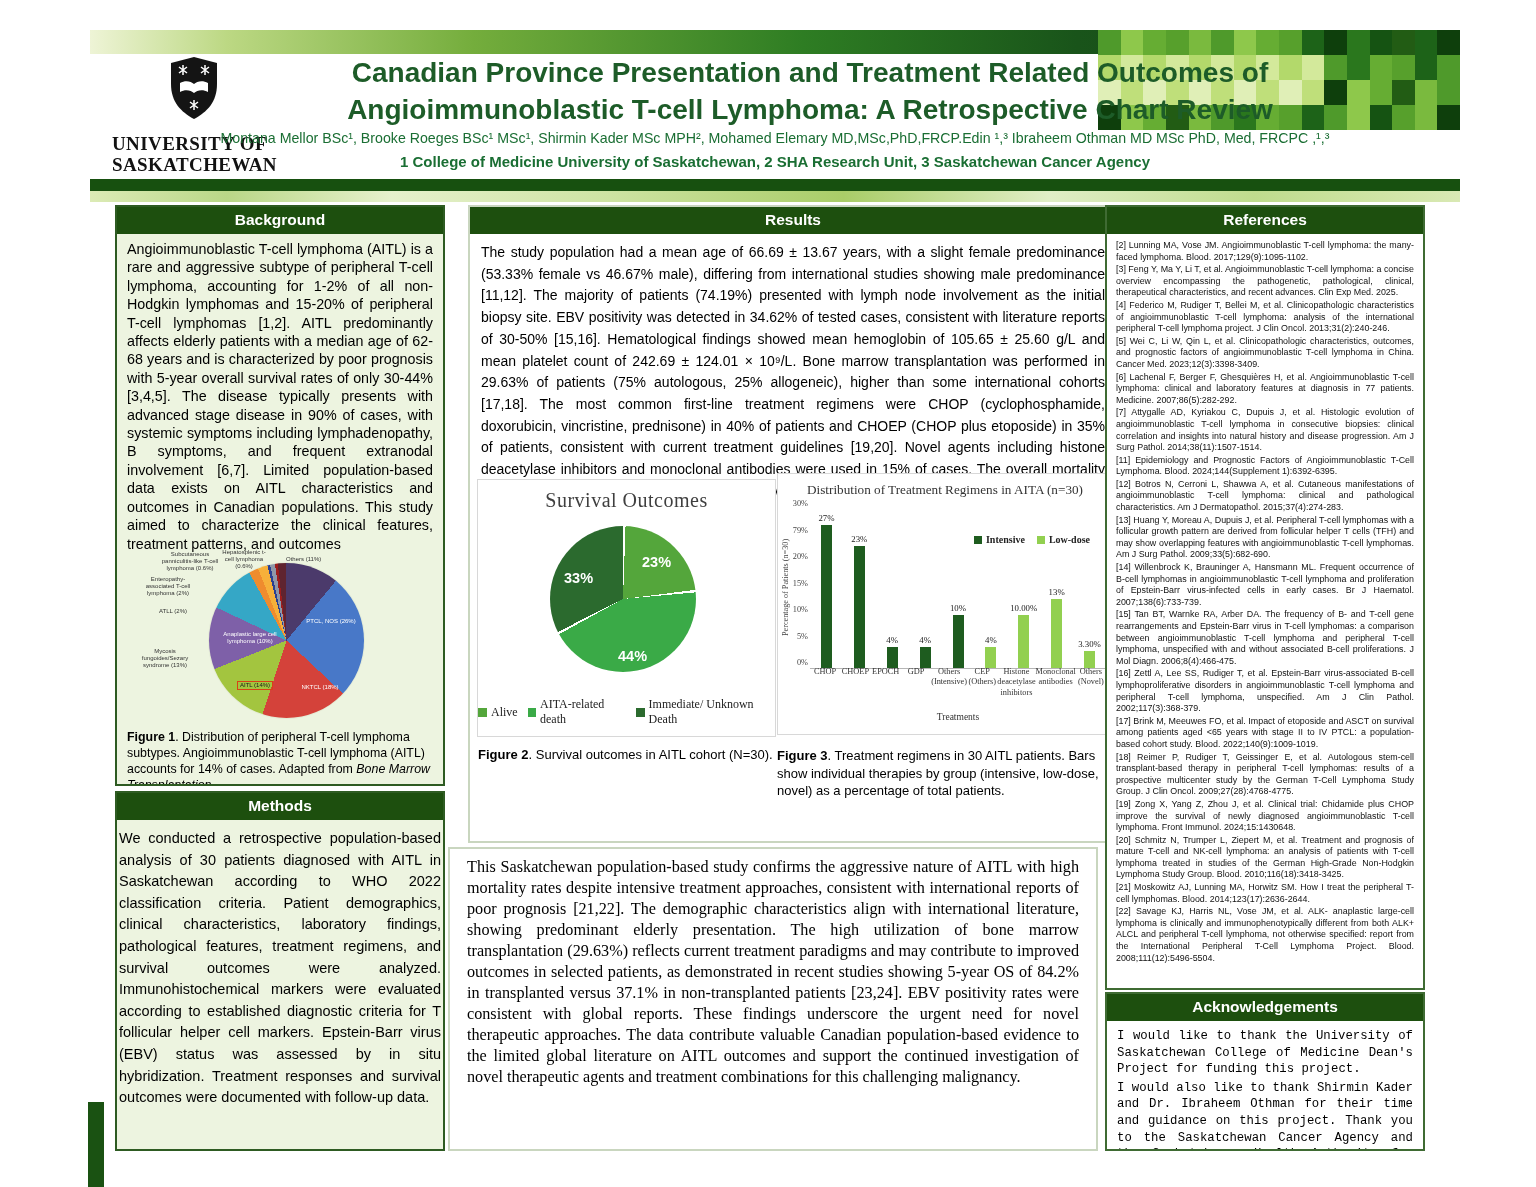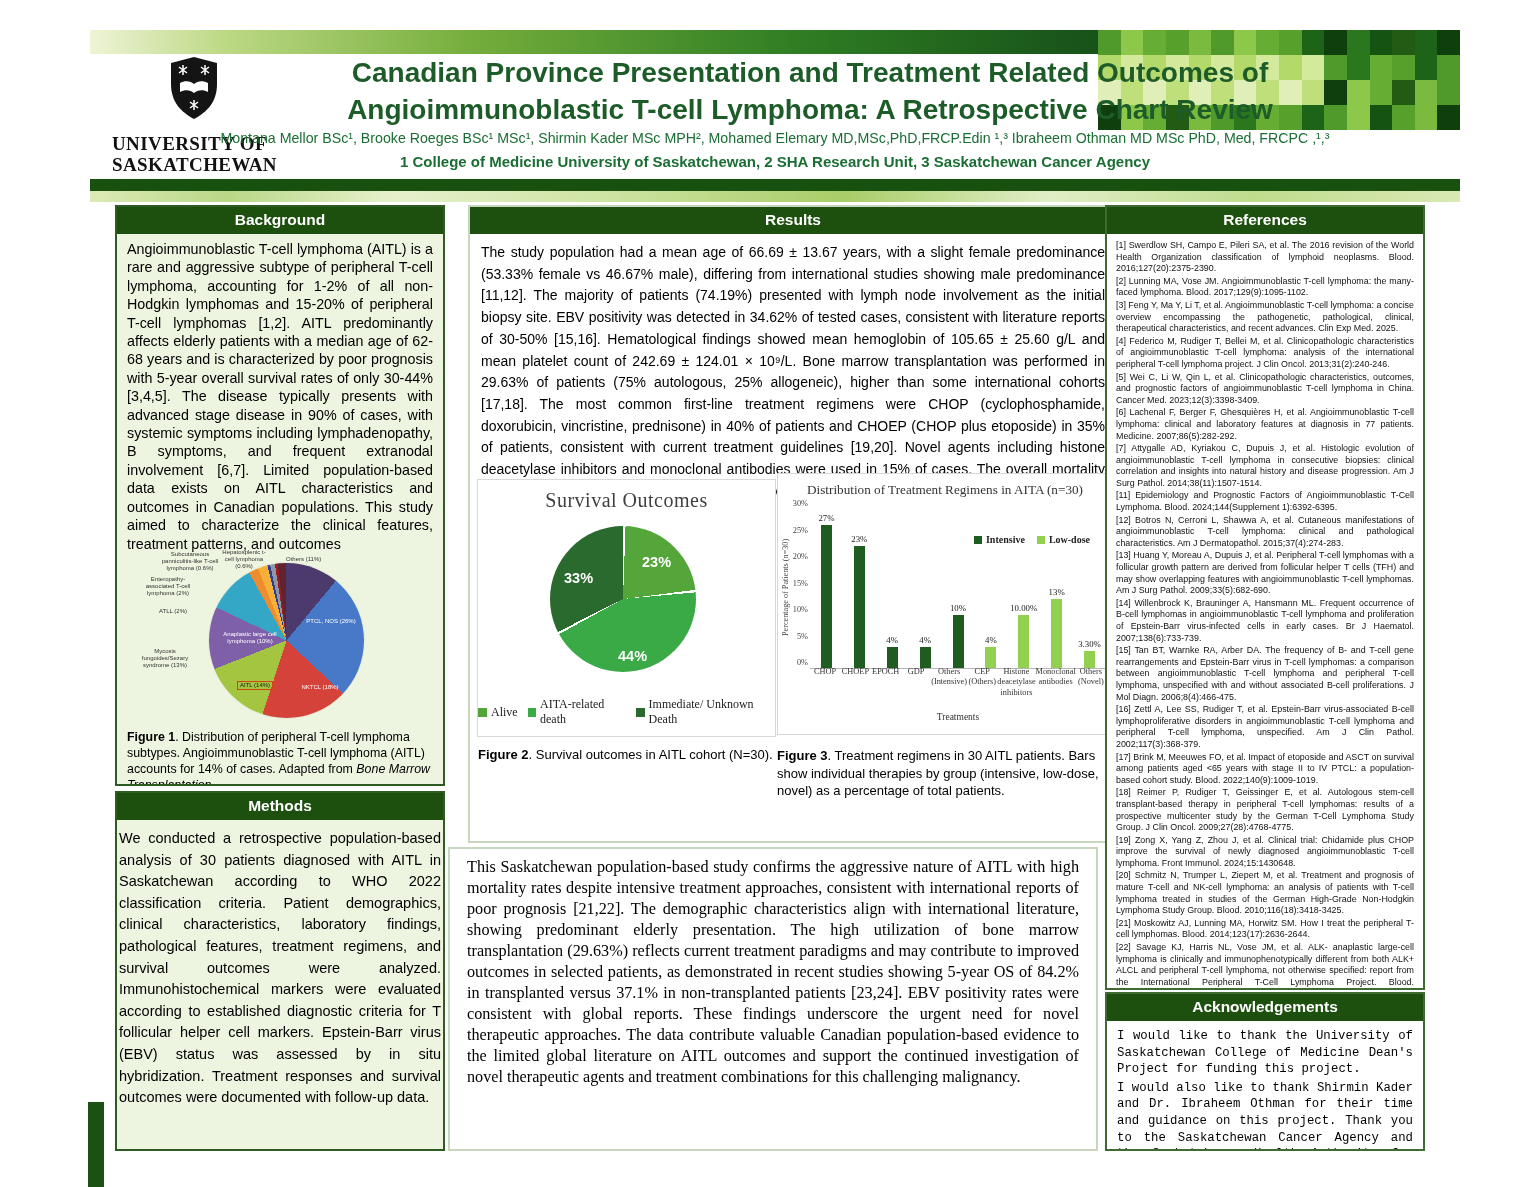--- a/index.html
+++ b/index.html
@@ -254,21 +254,21 @@
 
     <div class="fig3-box">
       <div class="fig3-title">Distribution of Treatment Regimens in AITA (n=30)</div>
       <div class="fig3-ylabel">Percentage of Patients (n=30)</div>
       <div class="fig3-yaxis">
           <span class="f3-tick" style="bottom: -4px;">0%</span>
           <span class="f3-tick" style="bottom: 22.5px;">5%</span>
           <span class="f3-tick" style="bottom: 49px;">10%</span>
           <span class="f3-tick" style="bottom: 75.5px;">15%</span>
           <span class="f3-tick" style="bottom: 102px;">20%</span>
-          <span class="f3-tick" style="bottom: 128.5px;">25%</span>
+          <span class="f3-tick" style="bottom: 128.5px;">79%</span>
           <span class="f3-tick" style="bottom: 155px;">30%</span>
         </div>
       <div class="fig3-bars">
           <div class="f3-col">
             <span class="f3-val">27%</span>
             <div class="f3-bar" style="background: rgb(30, 92, 31); height: 143.1px;"></div>
           </div>
           <div class="f3-col">
             <span class="f3-val">23%</span>
             <div class="f3-bar" style="background: rgb(30, 92, 31); height: 121.9px;"></div>
@@ -340,21 +340,20 @@
     </div>
   </div>
 
   <div class="box conclusion-box">
     <div class="conclusion-body">This Saskatchewan population-based study confirms the aggressive nature of AITL with high mortality rates despite intensive treatment approaches, consistent with international reports of poor prognosis [21,22]. The demographic characteristics align with international literature, showing predominant elderly presentation. The high utilization of bone marrow transplantation (29.63%) reflects current treatment paradigms and may contribute to improved outcomes in selected patients, as demonstrated in recent studies showing 5-year OS of 84.2% in transplanted versus 37.1% in non-transplanted patients [23,24]. EBV positivity rates were consistent with global reports. These findings underscore the urgent need for novel therapeutic approaches. The data contribute valuable Canadian population-based evidence to the limited global literature on AITL outcomes and support the continued investigation of novel therapeutic agents and treatment combinations for this challenging malignancy.</div>
   </div>
 
   <div class="box refs-box">
     <div class="box-header">References</div>
     <div class="refs-body">
-        <p class="ref-item">[1] Swerdlow SH, Campo E, Pileri SA, et al. The 2016 revision of the World Health Organization classification of lymphoid neoplasms. Blood. 2016;127(20):2375-2390.</p>
         <p class="ref-item">[2] Lunning MA, Vose JM. Angioimmunoblastic T-cell lymphoma: the many-faced lymphoma. Blood. 2017;129(9):1095-1102.</p>
         <p class="ref-item">[3] Feng Y, Ma Y, Li T, et al. Angioimmunoblastic T-cell lymphoma: a concise overview encompassing the pathogenetic, pathological, clinical, therapeutical characteristics, and recent advances. Clin Exp Med. 2025.</p>
         <p class="ref-item">[4] Federico M, Rudiger T, Bellei M, et al. Clinicopathologic characteristics of angioimmunoblastic T-cell lymphoma: analysis of the international peripheral T-cell lymphoma project. J Clin Oncol. 2013;31(2):240-246.</p>
         <p class="ref-item">[5] Wei C, Li W, Qin L, et al. Clinicopathologic characteristics, outcomes, and prognostic factors of angioimmunoblastic T-cell lymphoma in China. Cancer Med. 2023;12(3):3398-3409.</p>
         <p class="ref-item">[6] Lachenal F, Berger F, Ghesquières H, et al. Angioimmunoblastic T-cell lymphoma: clinical and laboratory features at diagnosis in 77 patients. Medicine. 2007;86(5):282-292.</p>
         <p class="ref-item">[7] Attygalle AD, Kyriakou C, Dupuis J, et al. Histologic evolution of angioimmunoblastic T-cell lymphoma in consecutive biopsies: clinical correlation and insights into natural history and disease progression. Am J Surg Pathol. 2014;38(11):1507-1514.</p>
         <p class="ref-item">[11] Epidemiology and Prognostic Factors of Angioimmunoblastic T-Cell Lymphoma. Blood. 2024;144(Supplement 1):6392-6395.</p>
         <p class="ref-item">[12] Botros N, Cerroni L, Shawwa A, et al. Cutaneous manifestations of angioimmunoblastic T-cell lymphoma: clinical and pathological characteristics. Am J Dermatopathol. 2015;37(4):274-283.</p>
         <p class="ref-item">[13] Huang Y, Moreau A, Dupuis J, et al. Peripheral T-cell lymphomas with a follicular growth pattern are derived from follicular helper T cells (TFH) and may show overlapping features with angioimmunoblastic T-cell lymphomas. Am J Surg Pathol. 2009;33(5):682-690.</p>
         <p class="ref-item">[14] Willenbrock K, Brauninger A, Hansmann ML. Frequent occurrence of B-cell lymphomas in angioimmunoblastic T-cell lymphoma and proliferation of Epstein-Barr virus-infected cells in early cases. Br J Haematol. 2007;138(6):733-739.</p>

